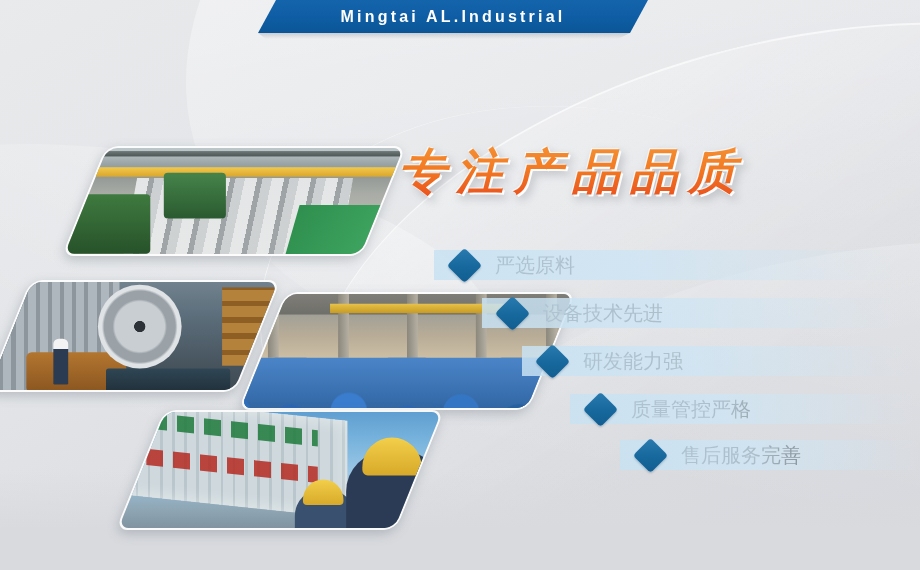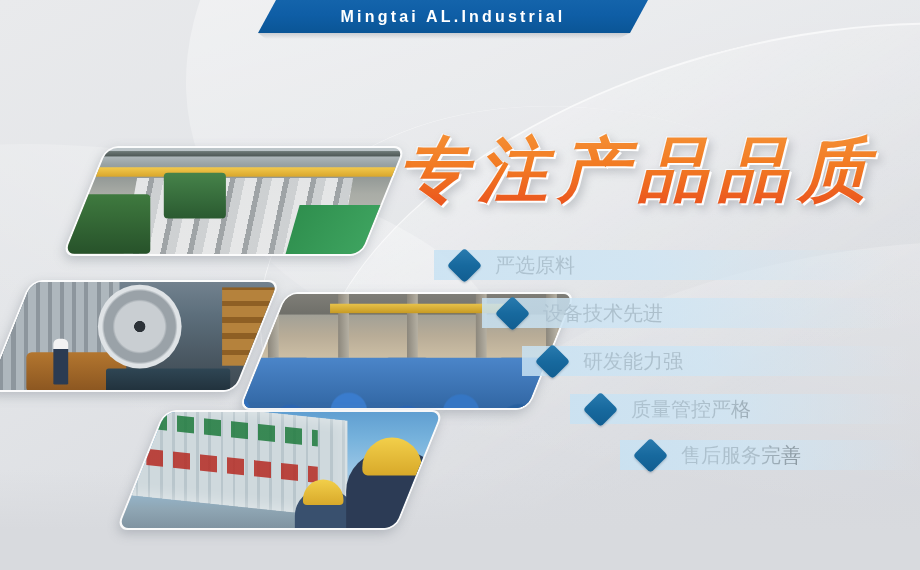--- a/index.html
+++ b/index.html
@@ -105,22 +105,22 @@
     filter: drop-shadow(2px 2px 0 rgba(255,255,255,0.95))
             drop-shadow(-1px -1px 0 rgba(255,255,255,0.7))
             drop-shadow(3px 4px 4px rgba(120,125,135,0.35));
   }
   .headline-1 {
     left: 80px; top: 56px;
     font-size: 70px;
     letter-spacing: 4px;
   }
   .headline-2 {
-    left: 398px; top: 124px;
-    font-size: 70px;
+    left: 398px; top: 140px;
+    font-size: 48px;
     letter-spacing: 10px;
   }
 
   
   .photo {
     position: absolute;
     border-radius: 12px;
     overflow: hidden;
     box-shadow: 0 4px 10px rgba(110,118,130,0.35);
     border: 2px solid rgba(255,255,255,0.85);

